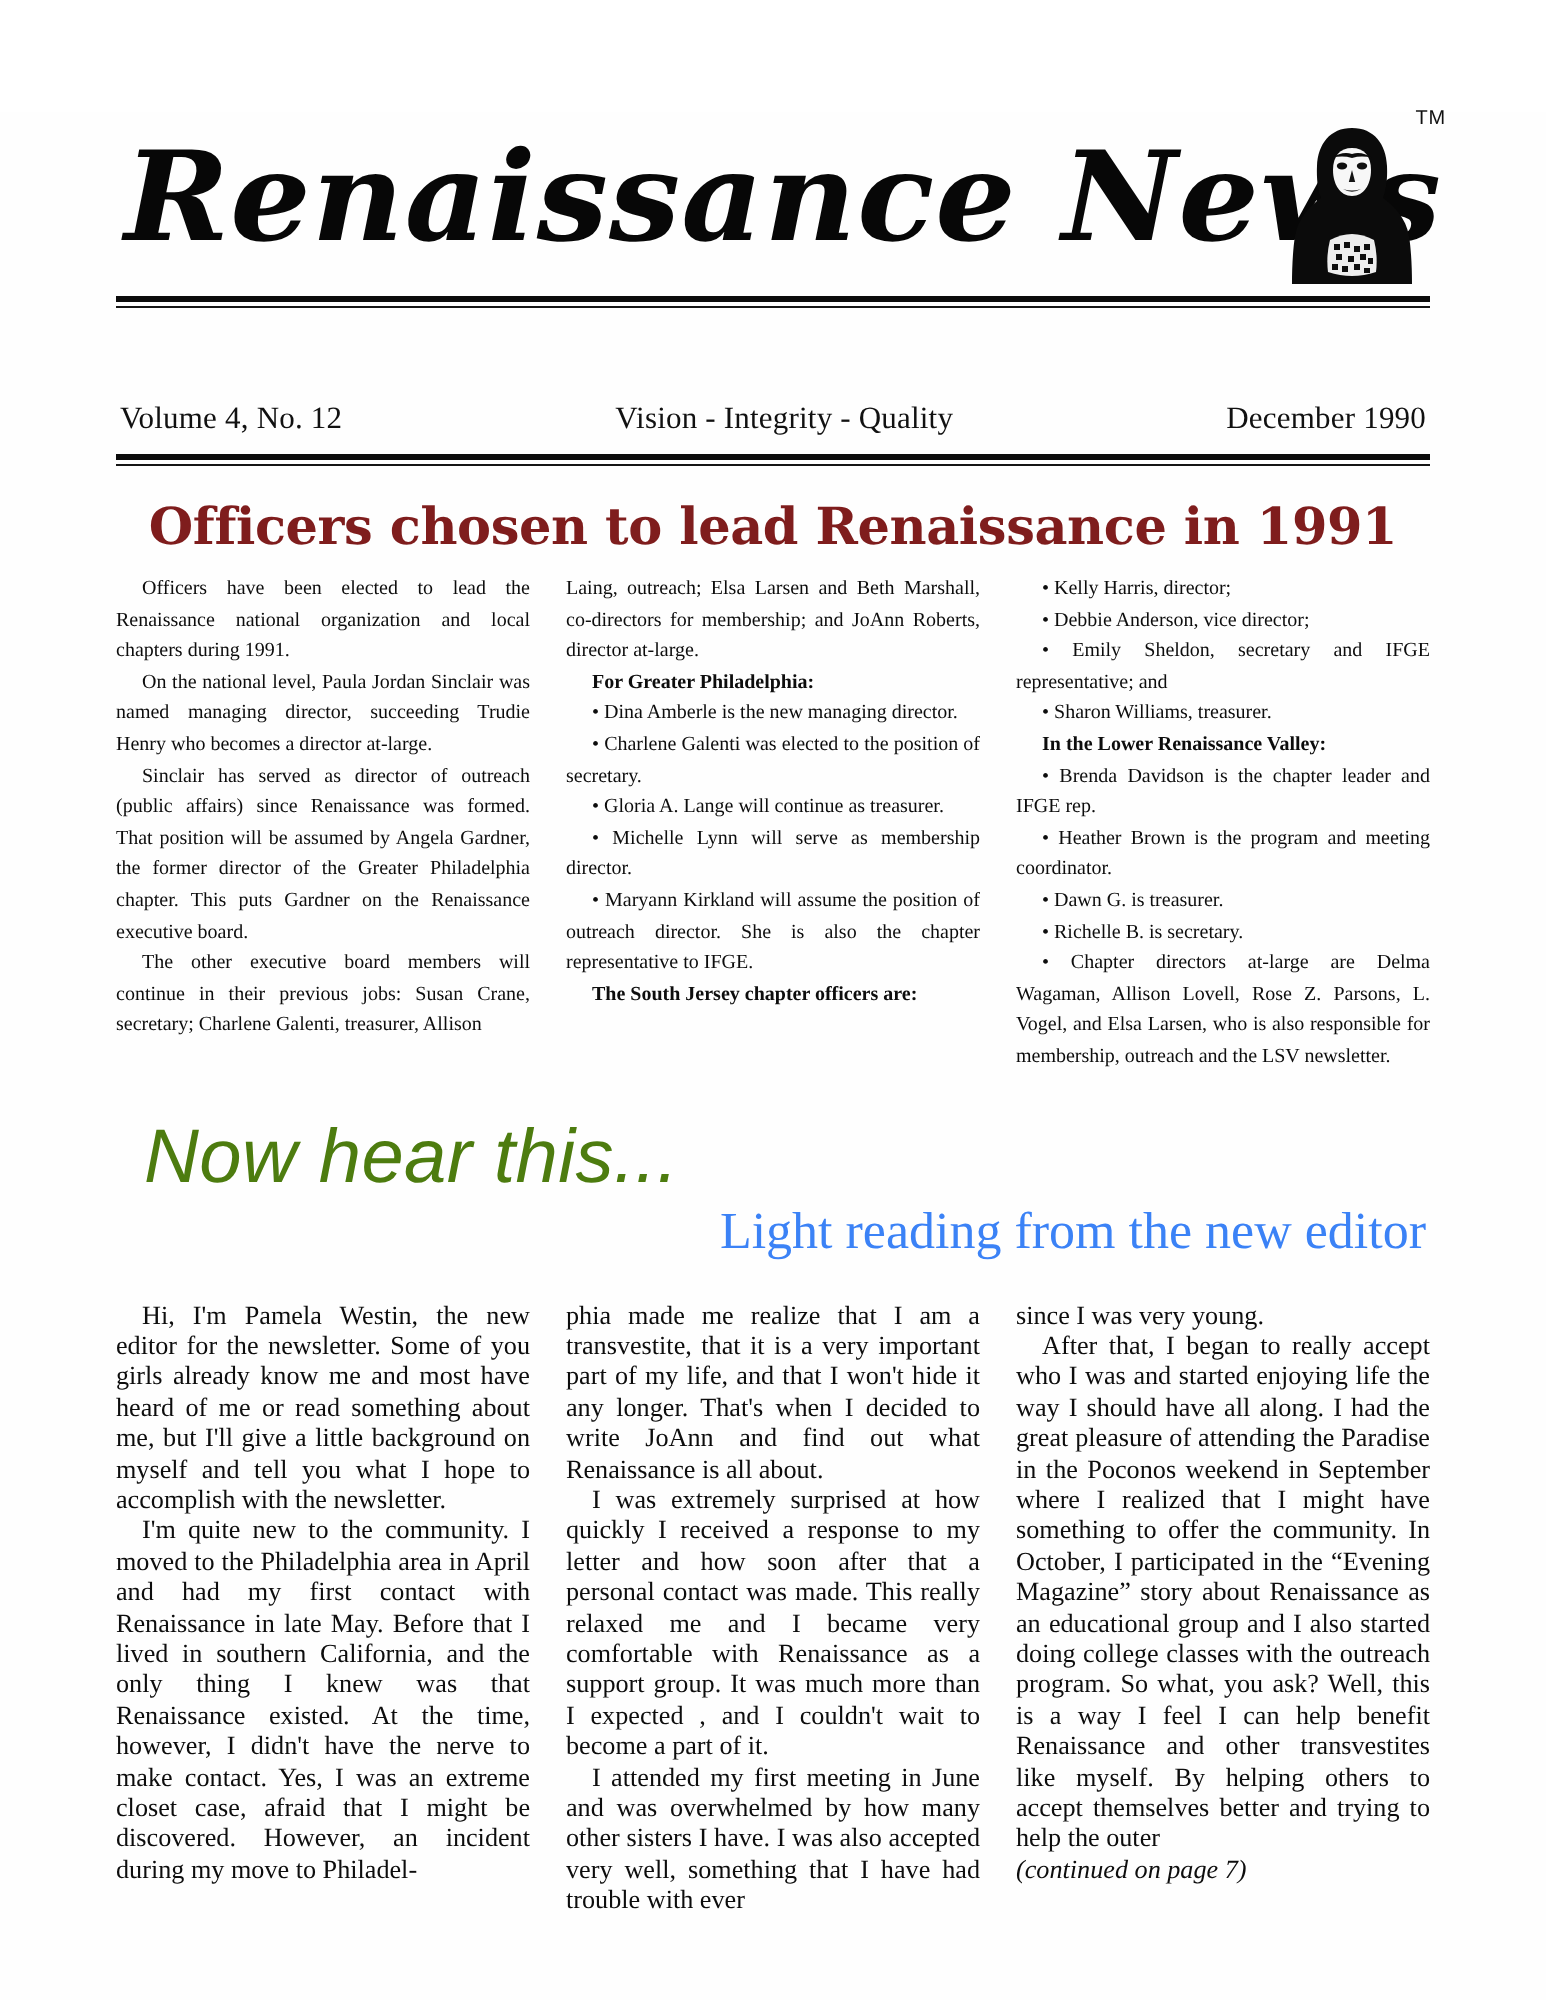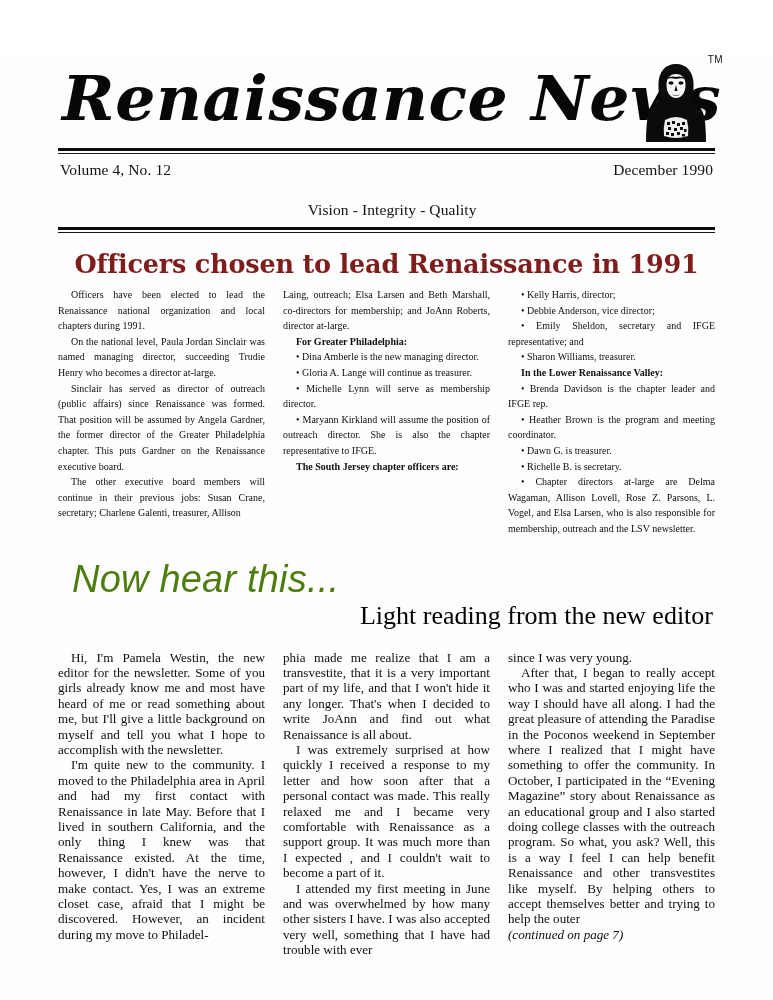--- a/index.html
+++ b/index.html
@@ -80,21 +80,21 @@
   }
   .rule-thin {
     height: 1px;
     background: #151515;
     margin-top: 2px;
   }
 
   
   .folio {
     display: flex;
-    align-items: flex-start;
+    align-items: flex-end;
     justify-content: space-between;
     font-size: 15.5px;
     padding: 7px 2px 8px 2px;
     letter-spacing: 0.1px;
   }
   .folio-left  { flex: 0 0 auto; }
   .folio-mid   { flex: 1 1 auto; text-align: center; margin-top: 40px; }
   .folio-right { flex: 0 0 auto; }
 
   
@@ -155,21 +155,21 @@
     color: #4d7c0f;
   }
   .nht-sub {
     font-family: "Liberation Serif", "DejaVu Serif", serif;
     font-weight: 400;
     font-size: 26px;
     line-height: 30px;
     text-align: right;
     margin: 2px 0 0 0;
     padding-right: 2px;
-    color: #000000;
+    color: #3b82f6;
   }
 
   .editor-cols {
     margin-top: 9px;
   }
   .editor-cols .col p {
     font-size: 13.1px;
     line-height: 15.4px;
   }
   .continued {
@@ -228,20 +228,21 @@
       <div class="col">
         <p>Officers have been elected to lead the Renaissance national organization and local chapters during 1991.</p>
         <p>On the national level, Paula Jordan Sinclair was named managing director, succeeding Trudie Henry who becomes a director at-large.</p>
         <p>Sinclair has served as director of outreach (public affairs) since Renaissance was formed.  That position will be assumed by Angela Gardner, the former director of the Greater Philadelphia chapter.  This puts Gardner on the Renaissance executive board.</p>
         <p>The other executive board members will continue in their previous jobs: Susan Crane, secretary; Charlene Galenti, treasurer, Allison</p>
       </div>
       <div class="col">
         <p class="noindent">Laing, outreach; Elsa Larsen and Beth Marshall, co-directors for membership; and JoAnn Roberts, director at-large.</p>
         <p class="subhead">For Greater Philadelphia:</p>
         <p>• Dina Amberle is the new managing director.</p>
+        <p>• Charlene Galenti was elected to the position of secretary.</p>
         <p>• Gloria A. Lange will continue as treasurer.</p>
         <p>• Michelle Lynn will serve as membership director.</p>
         <p>• Maryann Kirkland will assume the position of outreach director.  She is also the chapter representative to IFGE.</p>
         <p class="subhead just">The South Jersey chapter officers are:</p>
       </div>
       <div class="col">
         <p>• Kelly Harris, director;</p>
         <p>• Debbie Anderson, vice director;</p>
         <p>• Emily Sheldon, secretary and IFGE representative; and</p>
         <p>• Sharon Williams, treasurer.</p>

